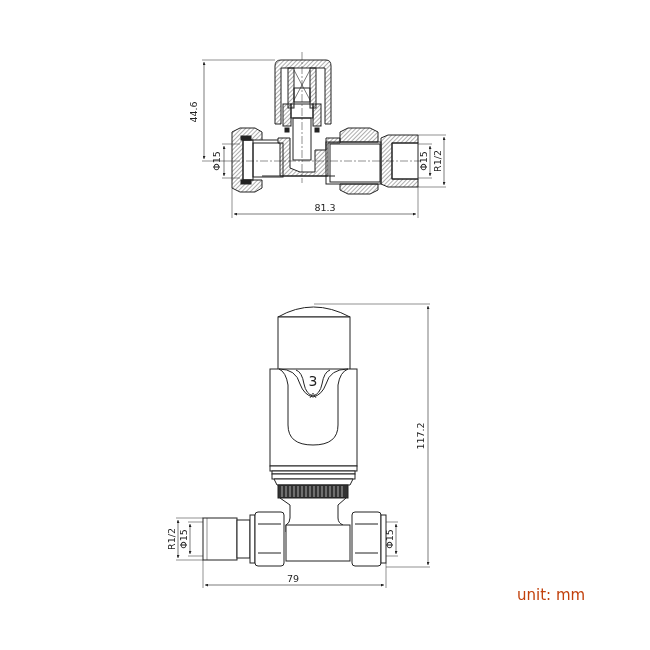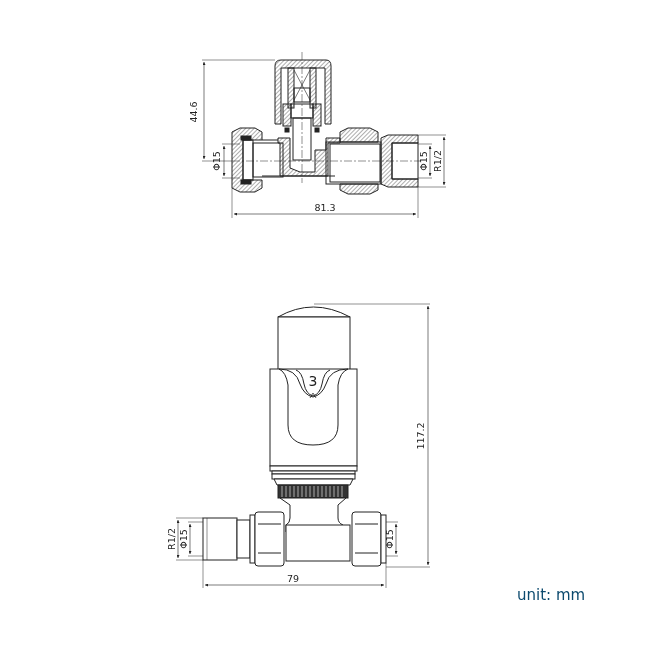--- a/index.html
+++ b/index.html
@@ -1,20 +1,20 @@
 <!DOCTYPE html>
 <html><head>
 <meta charset="utf-8">
 <style>
   html, body { margin:0; padding:0; background:#ffffff; }
   body { width:650px; height:650px; position:relative; overflow:hidden; font-family:"DejaVu Sans", sans-serif; }
   #canvas { position:absolute; left:0; top:0; width:650px; height:650px; }
   .dim-text { font-family:"DejaVu Sans", sans-serif; font-size:9.5px; fill:#222; }
   .big-text { font-family:"DejaVu Sans", sans-serif; font-size:14px; fill:#222; }
-  .unit { position:absolute; left:517px; top:586px; font-family:"DejaVu Sans", sans-serif; font-size:15px; color:#0c4a6e; }
+  .unit { position:absolute; left:517px; top:586px; font-family:"DejaVu Sans", sans-serif; font-size:15px; color:#c2410c; }
 </style>
 </head>
 <body>
 
 <svg id="canvas" viewBox="0 0 650 650" xmlns="http://www.w3.org/2000/svg">
   <defs>
     <pattern id="hatch" patternUnits="userSpaceOnUse" width="3" height="3" patternTransform="rotate(45)">
       <line x1="0" y1="0" x2="0" y2="3" stroke="#333" stroke-width="0.8"></line>
     </pattern>
     <marker id="arr" viewBox="0 0 6 6" refX="6" refY="3" markerWidth="5" markerHeight="5" orient="auto-start-reverse">

